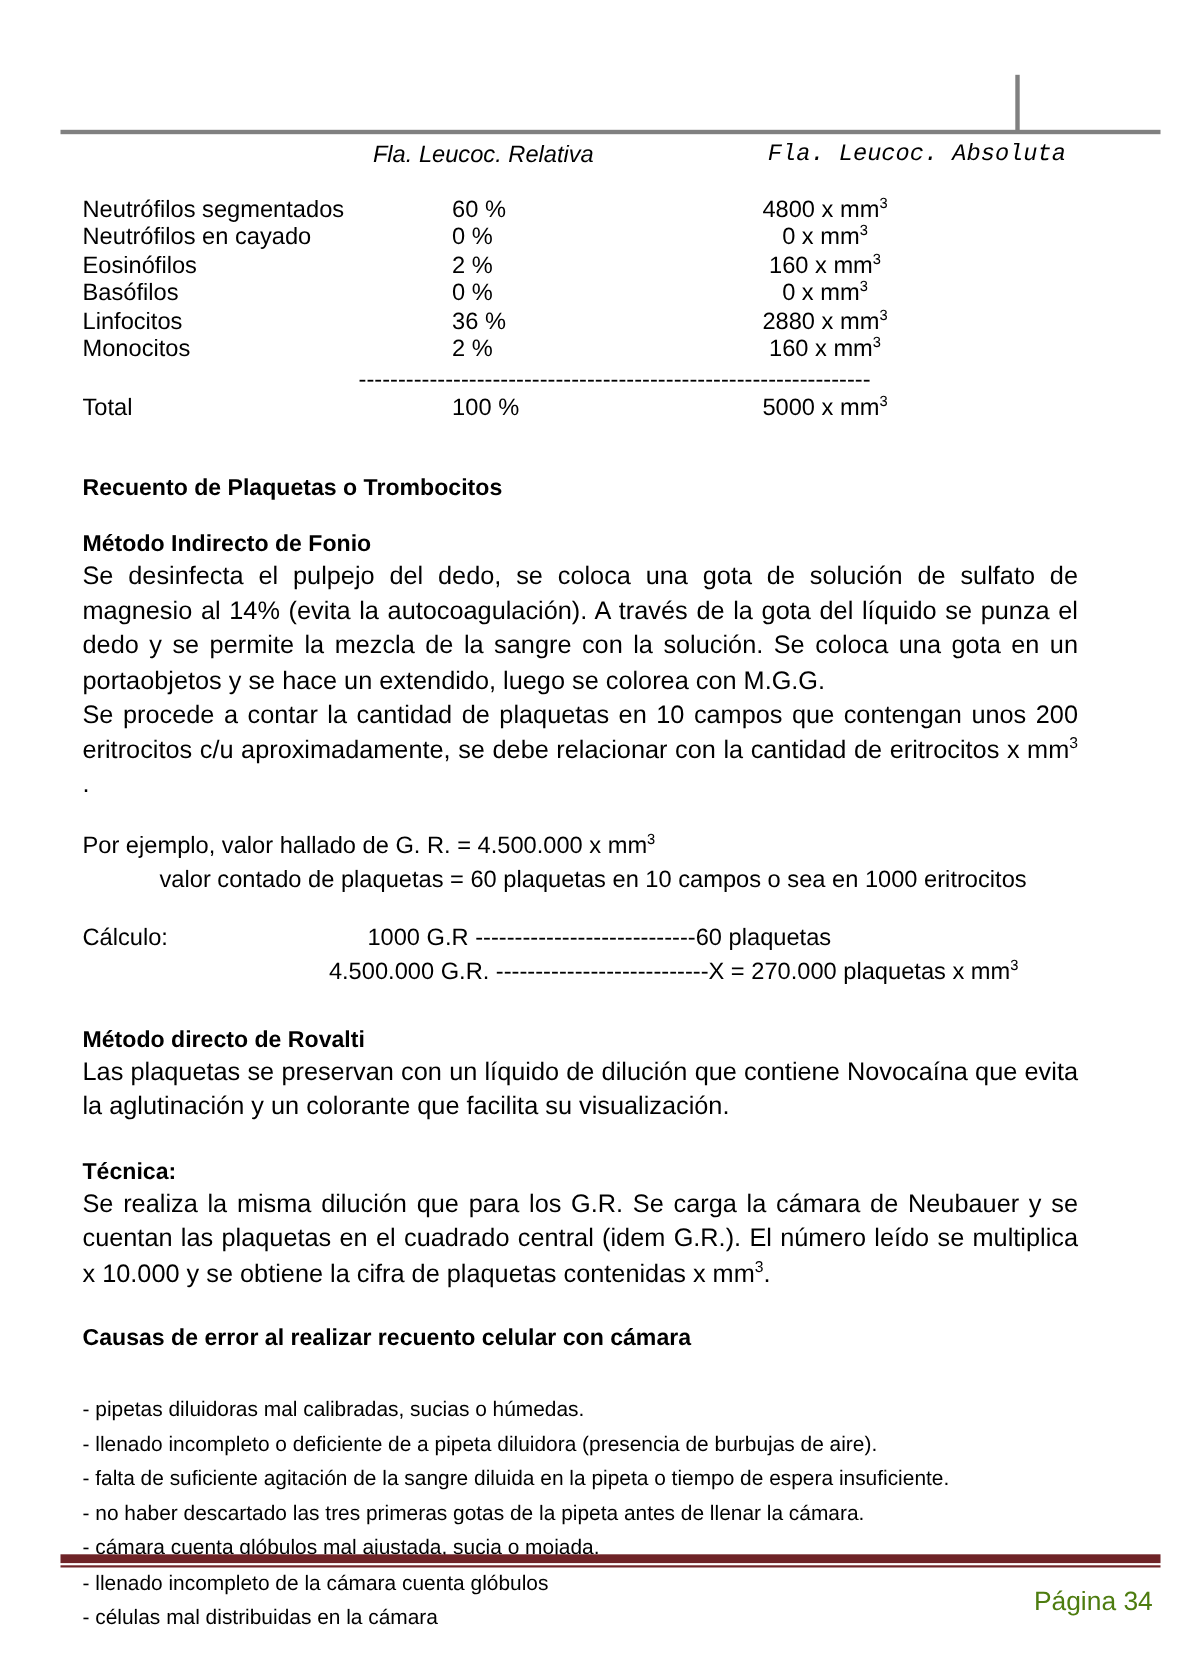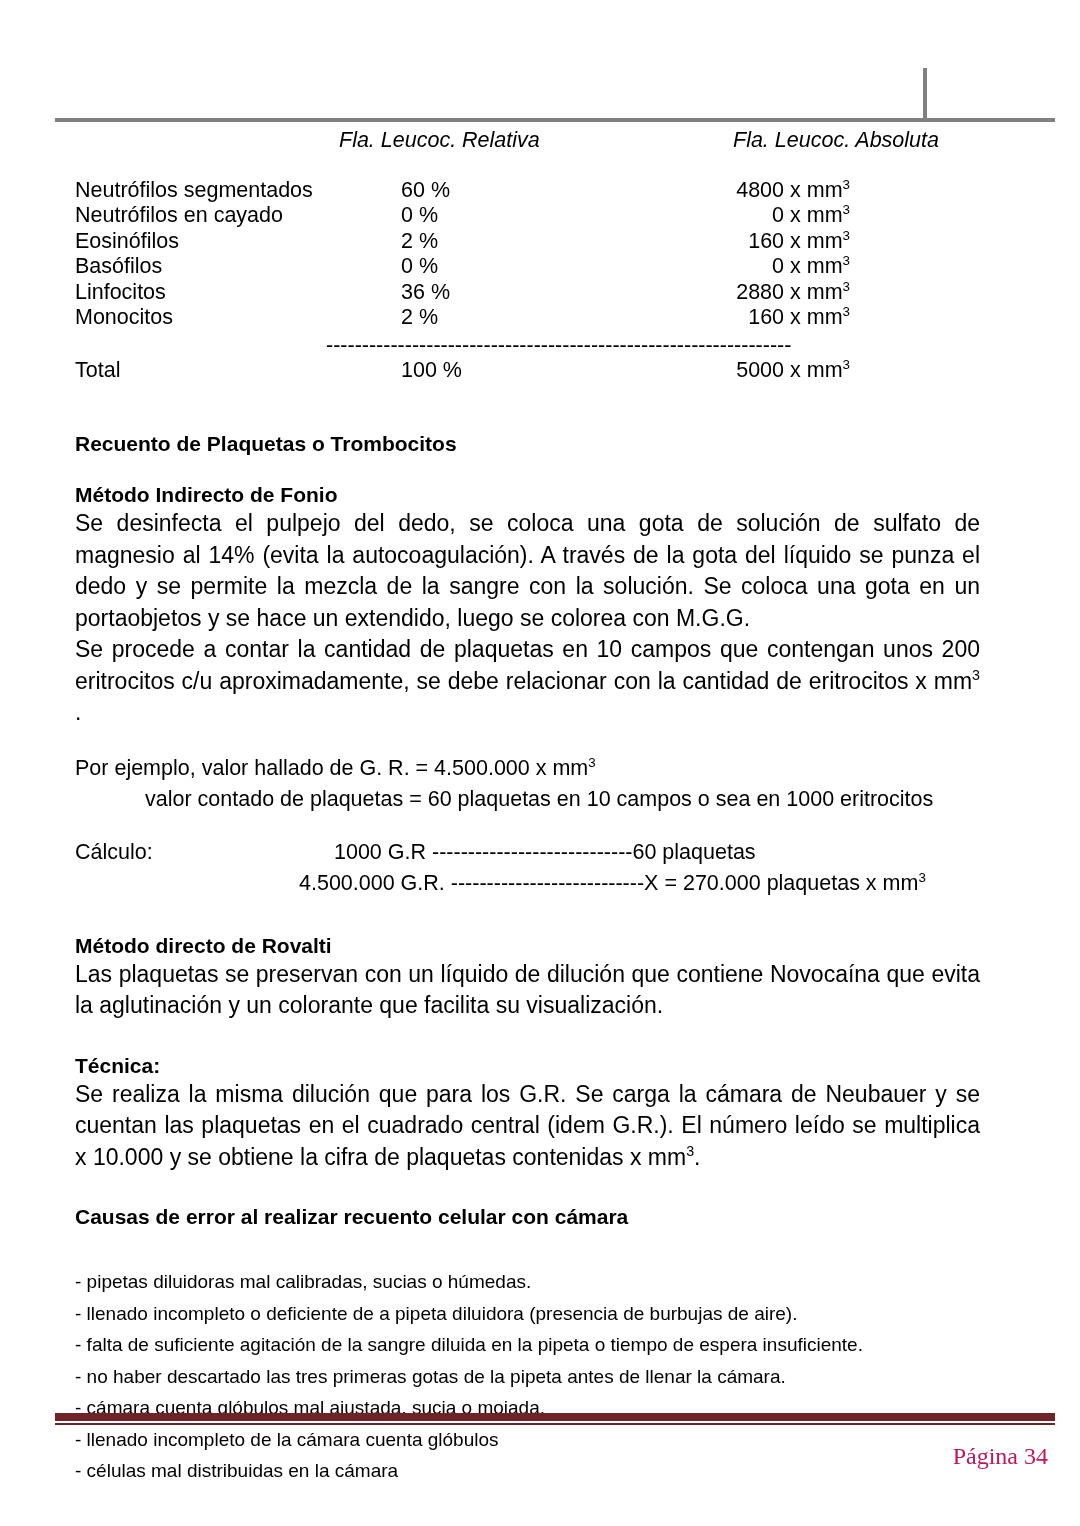--- a/index.html
+++ b/index.html
@@ -56,52 +56,53 @@
     font-weight: 400;
   }
   .th-rel {
     position: absolute;
     left: 264px;
     top: 0;
     white-space: nowrap;
   }
   .th-abs {
     position: absolute;
-    left: 658px;
-    top: 0;
-    white-space: nowrap;
+    left: 623px;
+    top: 0;
+    white-space: nowrap;
+    font-family: Liberation Mono, monospace;
   }
 
   .table-body {
     margin-top: 18px;
     font-size: 21.5px;
     line-height: 25.4px;
   }
   .trow {
     position: relative;
     height: 25.4px;
   }
   .c-name {
     position: absolute;
     left: 0;
     top: 0;
     white-space: nowrap;
   }
   .c-rel {
     position: absolute;
-    left: 326px;
+    left: 336px;
     top: 0;
     white-space: nowrap;
   }
   .c-abs {
     position: absolute;
     left: 575px;
     top: 0;
     width: 200px;
-    text-align: right;
+    text-align: center;
     white-space: nowrap;
   }
 
   .dash-rule {
     position: relative;
     height: 22px;
     margin-top: 4px;
   }
   .dash-rule .dashes {
     position: absolute;
@@ -201,23 +202,23 @@
     left: 55px;
     top: 1423px;
     width: 1000px;
     height: 2px;
     background: #6e2327;
   }
   .footer-pg {
     position: absolute;
     right: 32px;
     top: 1443px;
-    font-family: Liberation Serif, serif;
+    font-family: Liberation Sans, sans-serif;
     font-size: 24px;
-    color: #be185d;
+    color: #4d7c0f;
     white-space: nowrap;
   }
 
   sup { font-size: 0.62em; vertical-align: super; line-height: 0; }
 </style>
 </head>
 <body>
 
 <div class="page">
 

